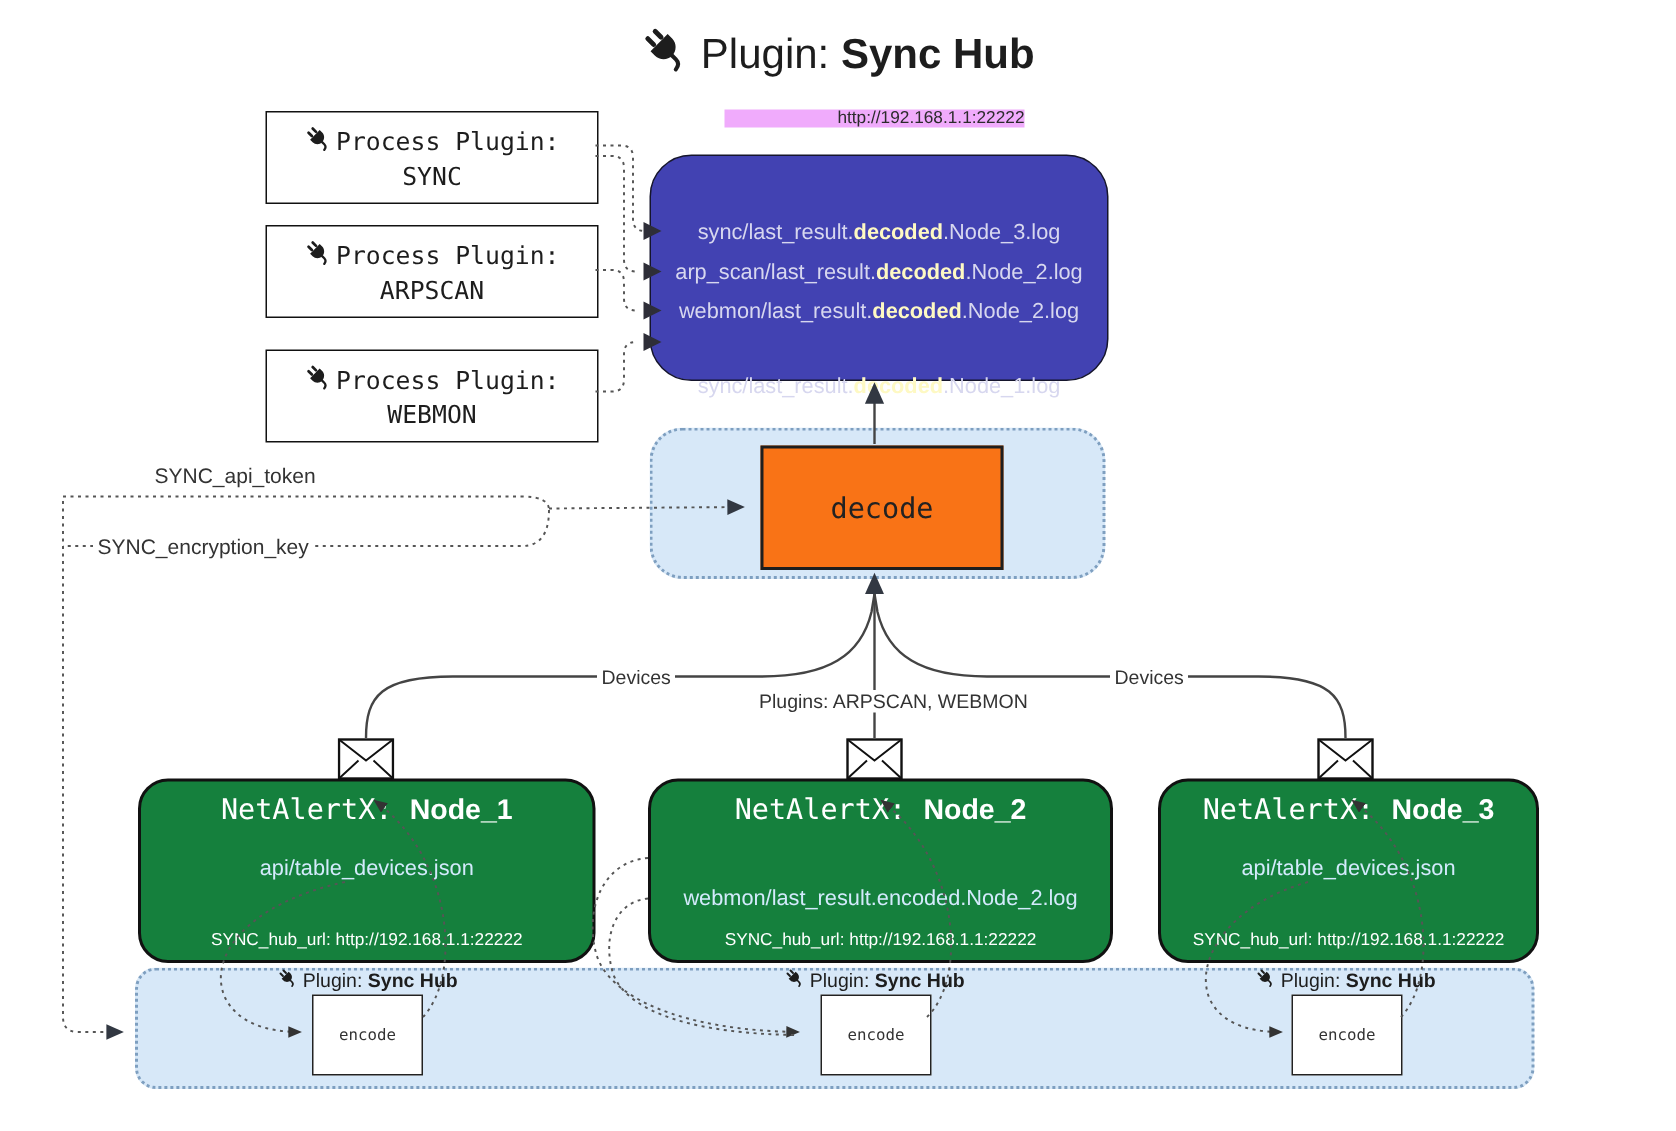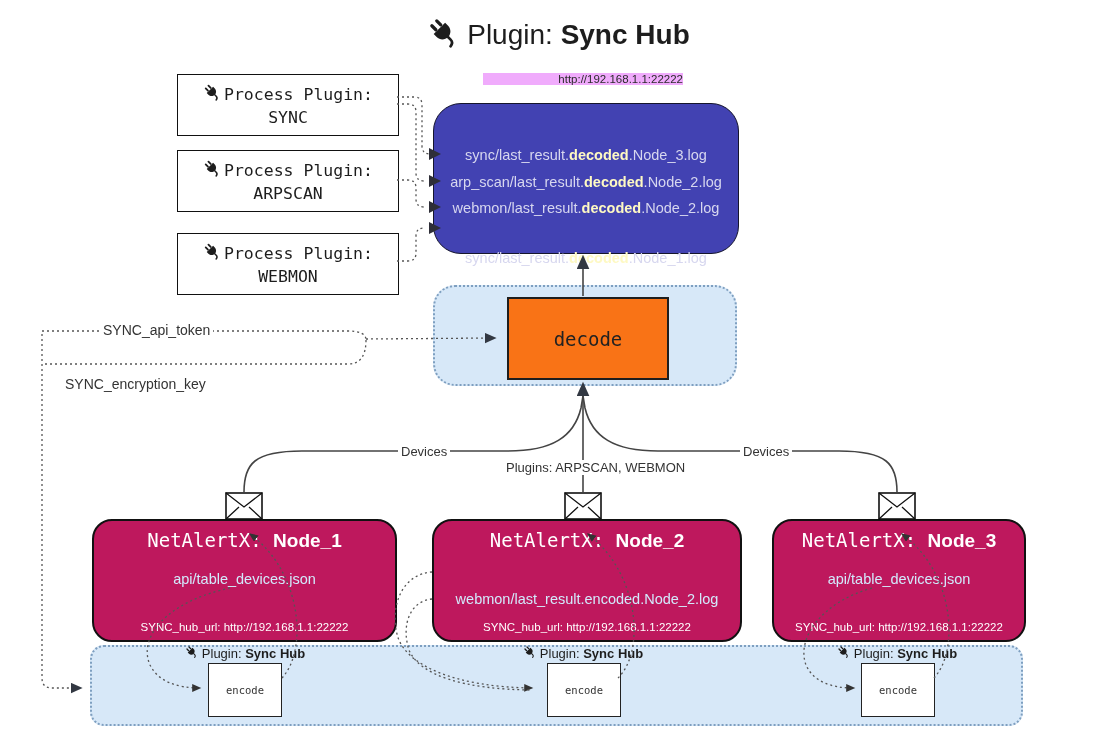--- a/index.html
+++ b/index.html
@@ -35,21 +35,21 @@
                border-radius:22px;box-sizing:border-box;z-index:2;}
   #decode-box{left:507px;top:297px;width:158px;height:79px;background:#f97316;border:2.4px solid #1e1e1e;
               z-index:2;display:flex;align-items:center;justify-content:center;
               font-family:"DejaVu Sans Mono","Liberation Mono",monospace;font-size:19px;color:#222;}
 
   
   .line-label{background:#ffffff;padding:0 3px;font-size:14px;color:#333;z-index:6;white-space:nowrap;}
   .edge-label{background:#ffffff;padding:0 3px;font-size:13px;color:#333;z-index:6;white-space:nowrap;}
 
   
-  .node{top:519px;height:119px;background:#be185d;border:2px solid #111;border-radius:20px;z-index:2;}
+  .node{top:519px;height:119px;background:#15803d;border:2px solid #111;border-radius:20px;z-index:2;}
   .node .node-title{position:absolute;left:0;top:8px;width:100%;text-align:center;color:#fff;font-size:19px;}
   .node .node-title b{font-family:"Liberation Sans","DejaVu Sans",sans-serif;font-weight:bold;}
   .node .node-file{position:absolute;left:0;width:100%;text-align:center;font-size:14.5px;color:#d3eafc;white-space:nowrap;}
   .node .node-url{position:absolute;left:0;bottom:7px;width:100%;text-align:center;font-size:11.5px;color:#ffffff;white-space:nowrap;}
   #node-1{left:92px;width:301px;}
   #node-2{left:432px;width:306px;}
   #node-3{left:772px;width:250px;}
 
   .envelope{z-index:7;}
 
@@ -184,22 +184,22 @@
     <div class="hub-row" style="top:199px;"><span>arp_scan/last_result.</span><b>decoded</b><span>.Node_2.log</span></div>
     <div class="hub-row" style="top:220px;"><span>webmon/last_result.</span><b>decoded</b><span>.Node_2.log</span></div>
   </div>
   <style>#hub .hub-row{left:0;width:100%;} #hub .hub-row:nth-of-type(2){top:43px!important;} #hub .hub-row:nth-of-type(3){top:70px!important;} #hub .hub-row:nth-of-type(4){top:96px!important;} #hub .hub-row:nth-of-type(5){top:117px!important;}</style>
 
   <div id="decode-band" class="abs"></div>
   <div id="decode-box" class="abs">
       <span>decode</span>
     </div>
 
-  <div class="abs line-label" style="left:100px;top:322px;">SYNC_api_token</div>
-  <div class="abs line-label" style="left:62px;top:356px;margin-top:20px;">SYNC_encryption_key</div>
+  <div class="abs line-label" style="left:100px;top:309px;">SYNC_api_token</div>
+  <div class="abs line-label" style="left:62px;top:356px;">SYNC_encryption_key</div>
 
   <div class="abs edge-label" style="left:398px;top:444px;">Devices</div>
   <div class="abs edge-label" style="left:503px;top:460px;">Plugins: ARPSCAN, WEBMON</div>
   <div class="abs edge-label" style="left:740px;top:444px;">Devices</div>
 
   <div id="node-1" class="abs node">
     <div class="node-title"><span class="mono">NetAlertX: </span><b>Node_1</b></div>
     <div class="node-file" style="top:50px;">api/table_devices.json</div>
     <div class="node-url">SYNC_hub_url: http://192.168.1.1:22222</div>
   </div>

